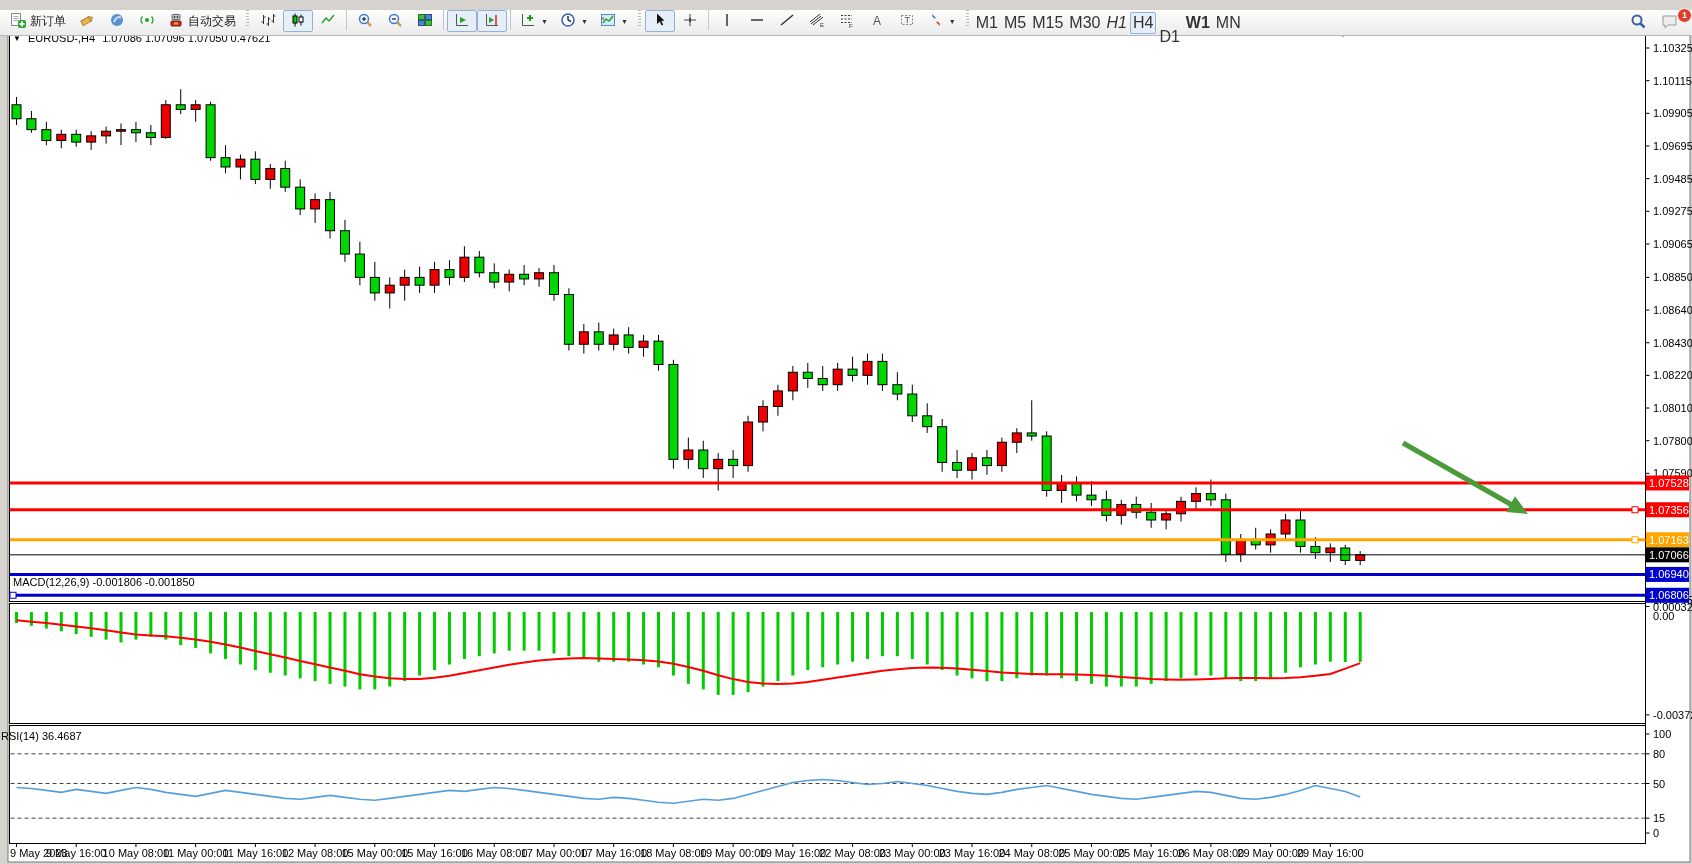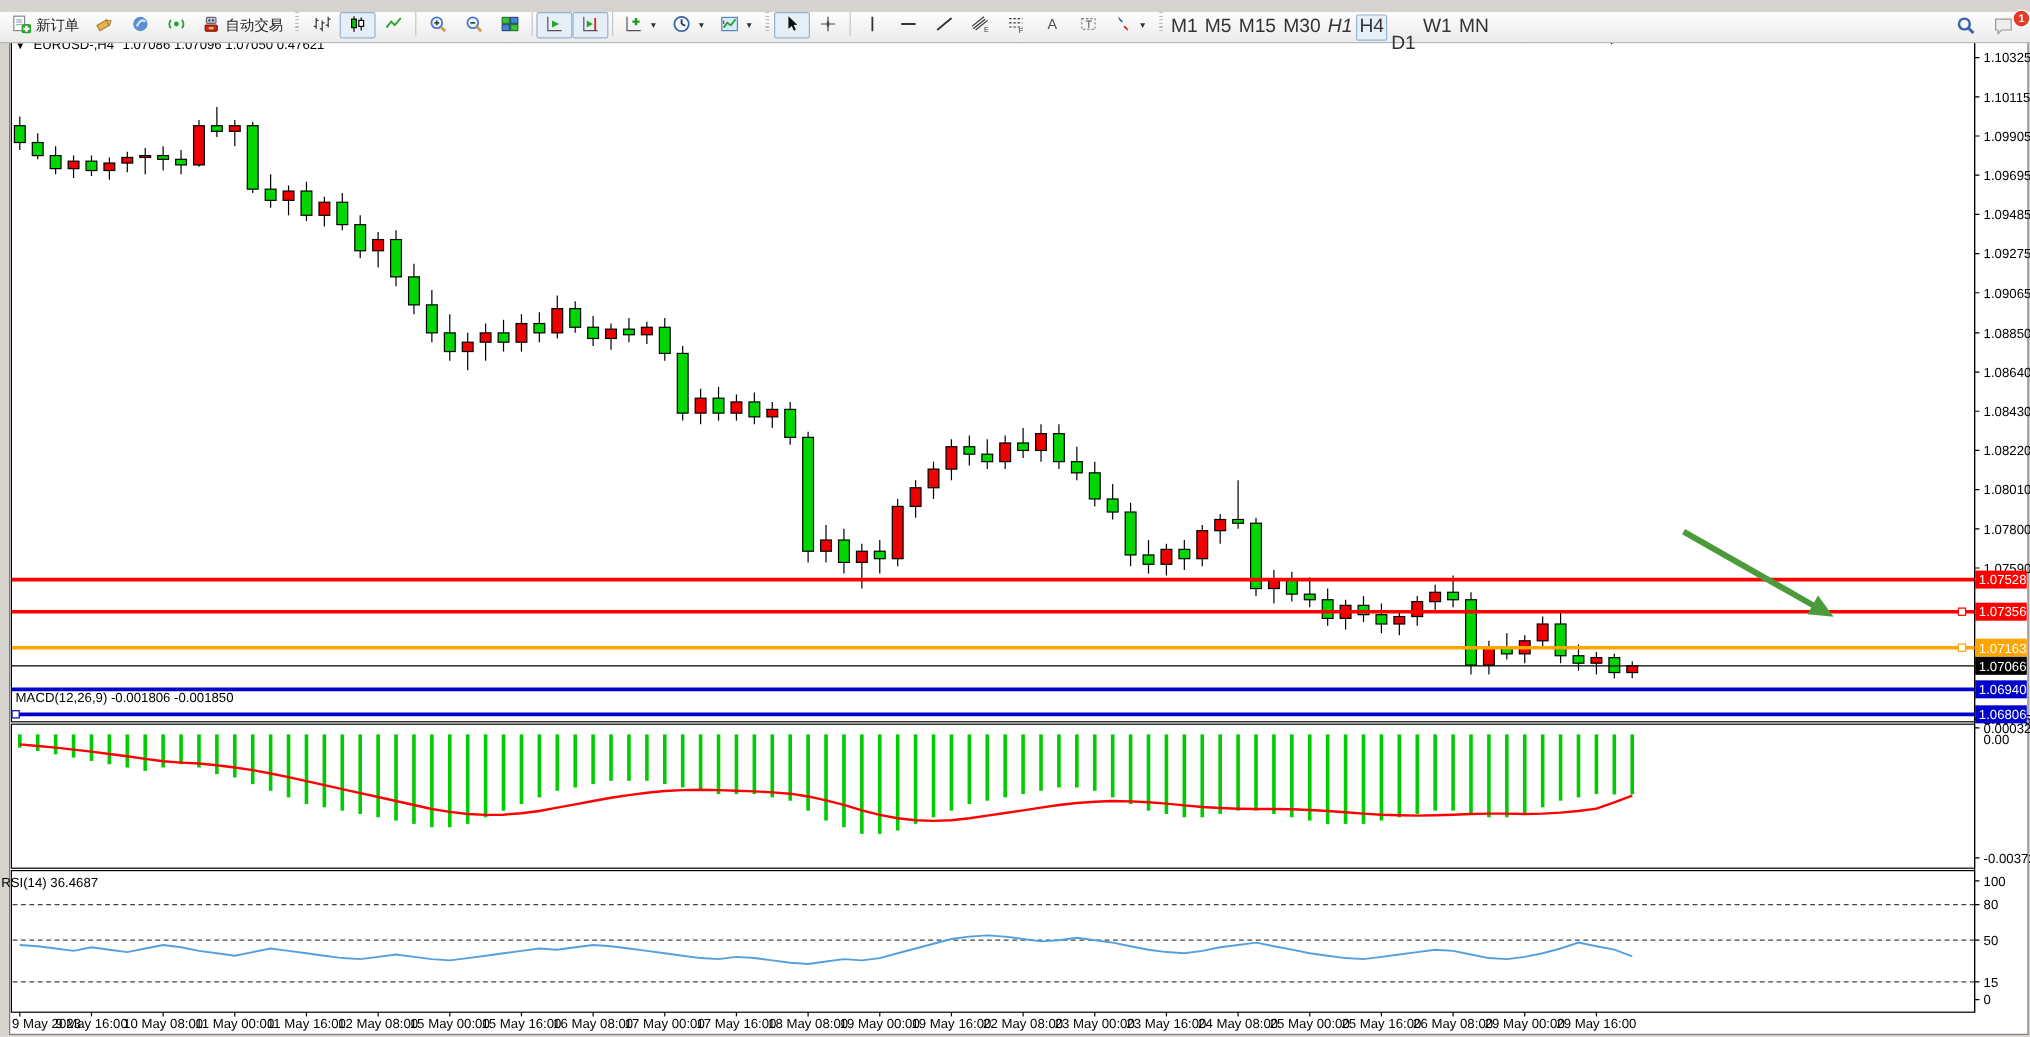--- a/index.html
+++ b/index.html
@@ -218,21 +218,21 @@
     </button>
   <span class="grip"></span>
   <span id="tf-group" style="display:flex;align-items:center">
       <button class="tb tf" style="background: none;">M1</button>
       <button class="tb tf" style="background: none;">M5</button>
       <button class="tb tf" style="background: none;">M15</button>
       <button class="tb tf" style="background: none;">M30</button>
       <button class="tb tf" style="background: none; font-style: italic;">H1</button>
       <button class="tb tf active">H4</button>
       <button class="tb tf" style="background: none; margin-top: 28px;">D1</button>
-      <button class="tb tf" style="background: none;">W1</button>
+      <button class="tb tf" style="background: none; font-weight: bold;">W1</button>
       <button class="tb tf" style="background: none;">MN</button>
     </span>
   <span class="tb-right">
     <button class="tb" style="background:none">
         <span><svg width="17" height="17">
             <circle cx="7" cy="7" r="4.5" fill="none" stroke="#3a62a8" stroke-width="2"></circle>
             <line x1="10.5" y1="10.5" x2="14.5" y2="14.5" stroke="#3a62a8" stroke-width="2.5"></line>
           </svg></span>
       </button>
     <span class="chatwrap">

